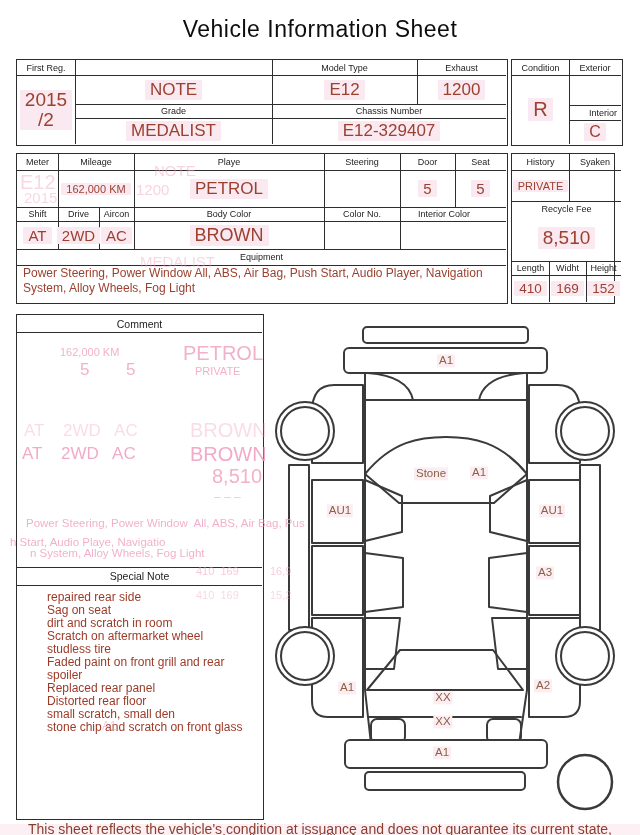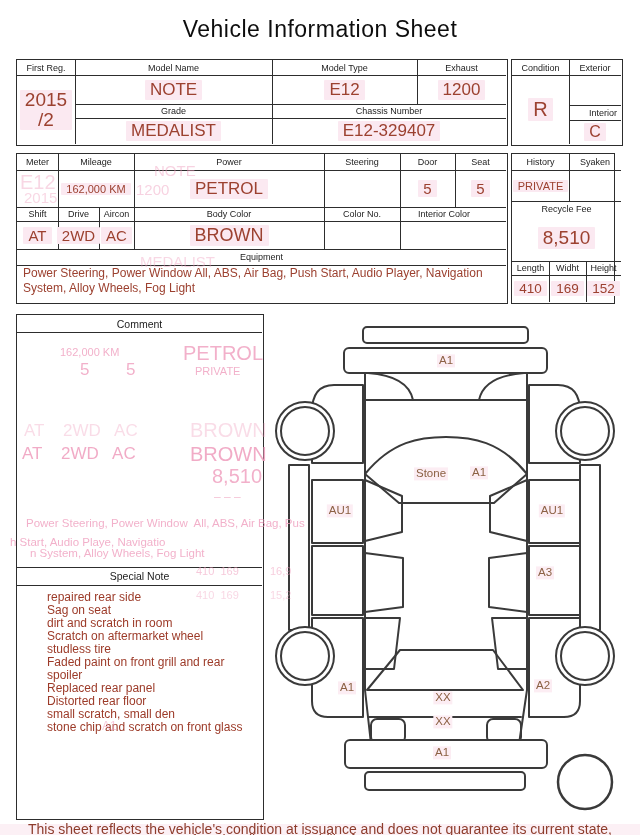--- a/index.html
+++ b/index.html
@@ -48,21 +48,20 @@
     <div class="hline" style="left:58px;top:44px;width:431px;"></div>
     <div class="hline" style="left:58px;top:58px;width:431px;"></div>
 
     <div class="cell hdr" style="left:0;top:0;width:58px;height:15px;">First Reg.</div>
     <div class="cell" style="left:0;top:15px;width:58px;height:69px;">
       <span class="val firstreg hl">
           <span>2015</span>
           <span>/2</span>
         </span>
     </div>
-    <div class="cell hdr" style="left:58px;top:0;width:197px;height:15px;">Model Name</div>
     <div class="cell" style="left:58px;top:15px;width:197px;height:29px;">
         <span class="val v17 hl">NOTE</span>
       </div>
     <div class="cell hdr" style="left:255px;top:0;width:145px;height:15px;">Model Type</div>
     <div class="cell" style="left:255px;top:15px;width:145px;height:29px;">
         <span class="val v17 hl">E12</span>
       </div>
     <div class="cell hdr" style="left:400px;top:0;width:89px;height:15px;">Exhaust</div>
     <div class="cell" style="left:400px;top:15px;width:89px;height:29px;">
         <span class="val v17 hl">1200</span>
@@ -104,21 +103,21 @@
     <div class="hline" style="left:0;top:111px;width:489px;"></div>
     <div class="vline" style="left:41px;top:0;height:95px;"></div>
     <div class="vline" style="left:117px;top:0;height:95px;"></div>
     <div class="vline" style="left:307px;top:0;height:95px;"></div>
     <div class="vline" style="left:383px;top:0;height:95px;"></div>
     <div class="vline" style="left:438px;top:0;height:53px;"></div>
     <div class="vline" style="left:82px;top:53px;height:42px;"></div>
 
     <div class="cell hdr" style="left:0;top:0;width:41px;height:16px;">Meter</div>
     <div class="cell hdr" style="left:41px;top:0;width:76px;height:16px;">Mileage</div>
-    <div class="cell hdr" style="left:117px;top:0;width:190px;height:16px;">Power</div>
+    <div class="cell hdr" style="left:117px;top:0;width:190px;height:16px;">Playe</div>
     <div class="cell hdr" style="left:307px;top:0;width:76px;height:16px;">Steering</div>
     <div class="cell hdr" style="left:383px;top:0;width:55px;height:16px;">Door</div>
     <div class="cell hdr" style="left:438px;top:0;width:51px;height:16px;">Seat</div>
 
     <div class="cell" style="left:0;top:16px;width:41px;height:37px;">
         <span class="val v11 hl"></span>
       </div>
     <div class="cell" style="left:41px;top:16px;width:76px;height:37px;">
         <span class="val v11 hl">162,000 KM</span>
       </div>

